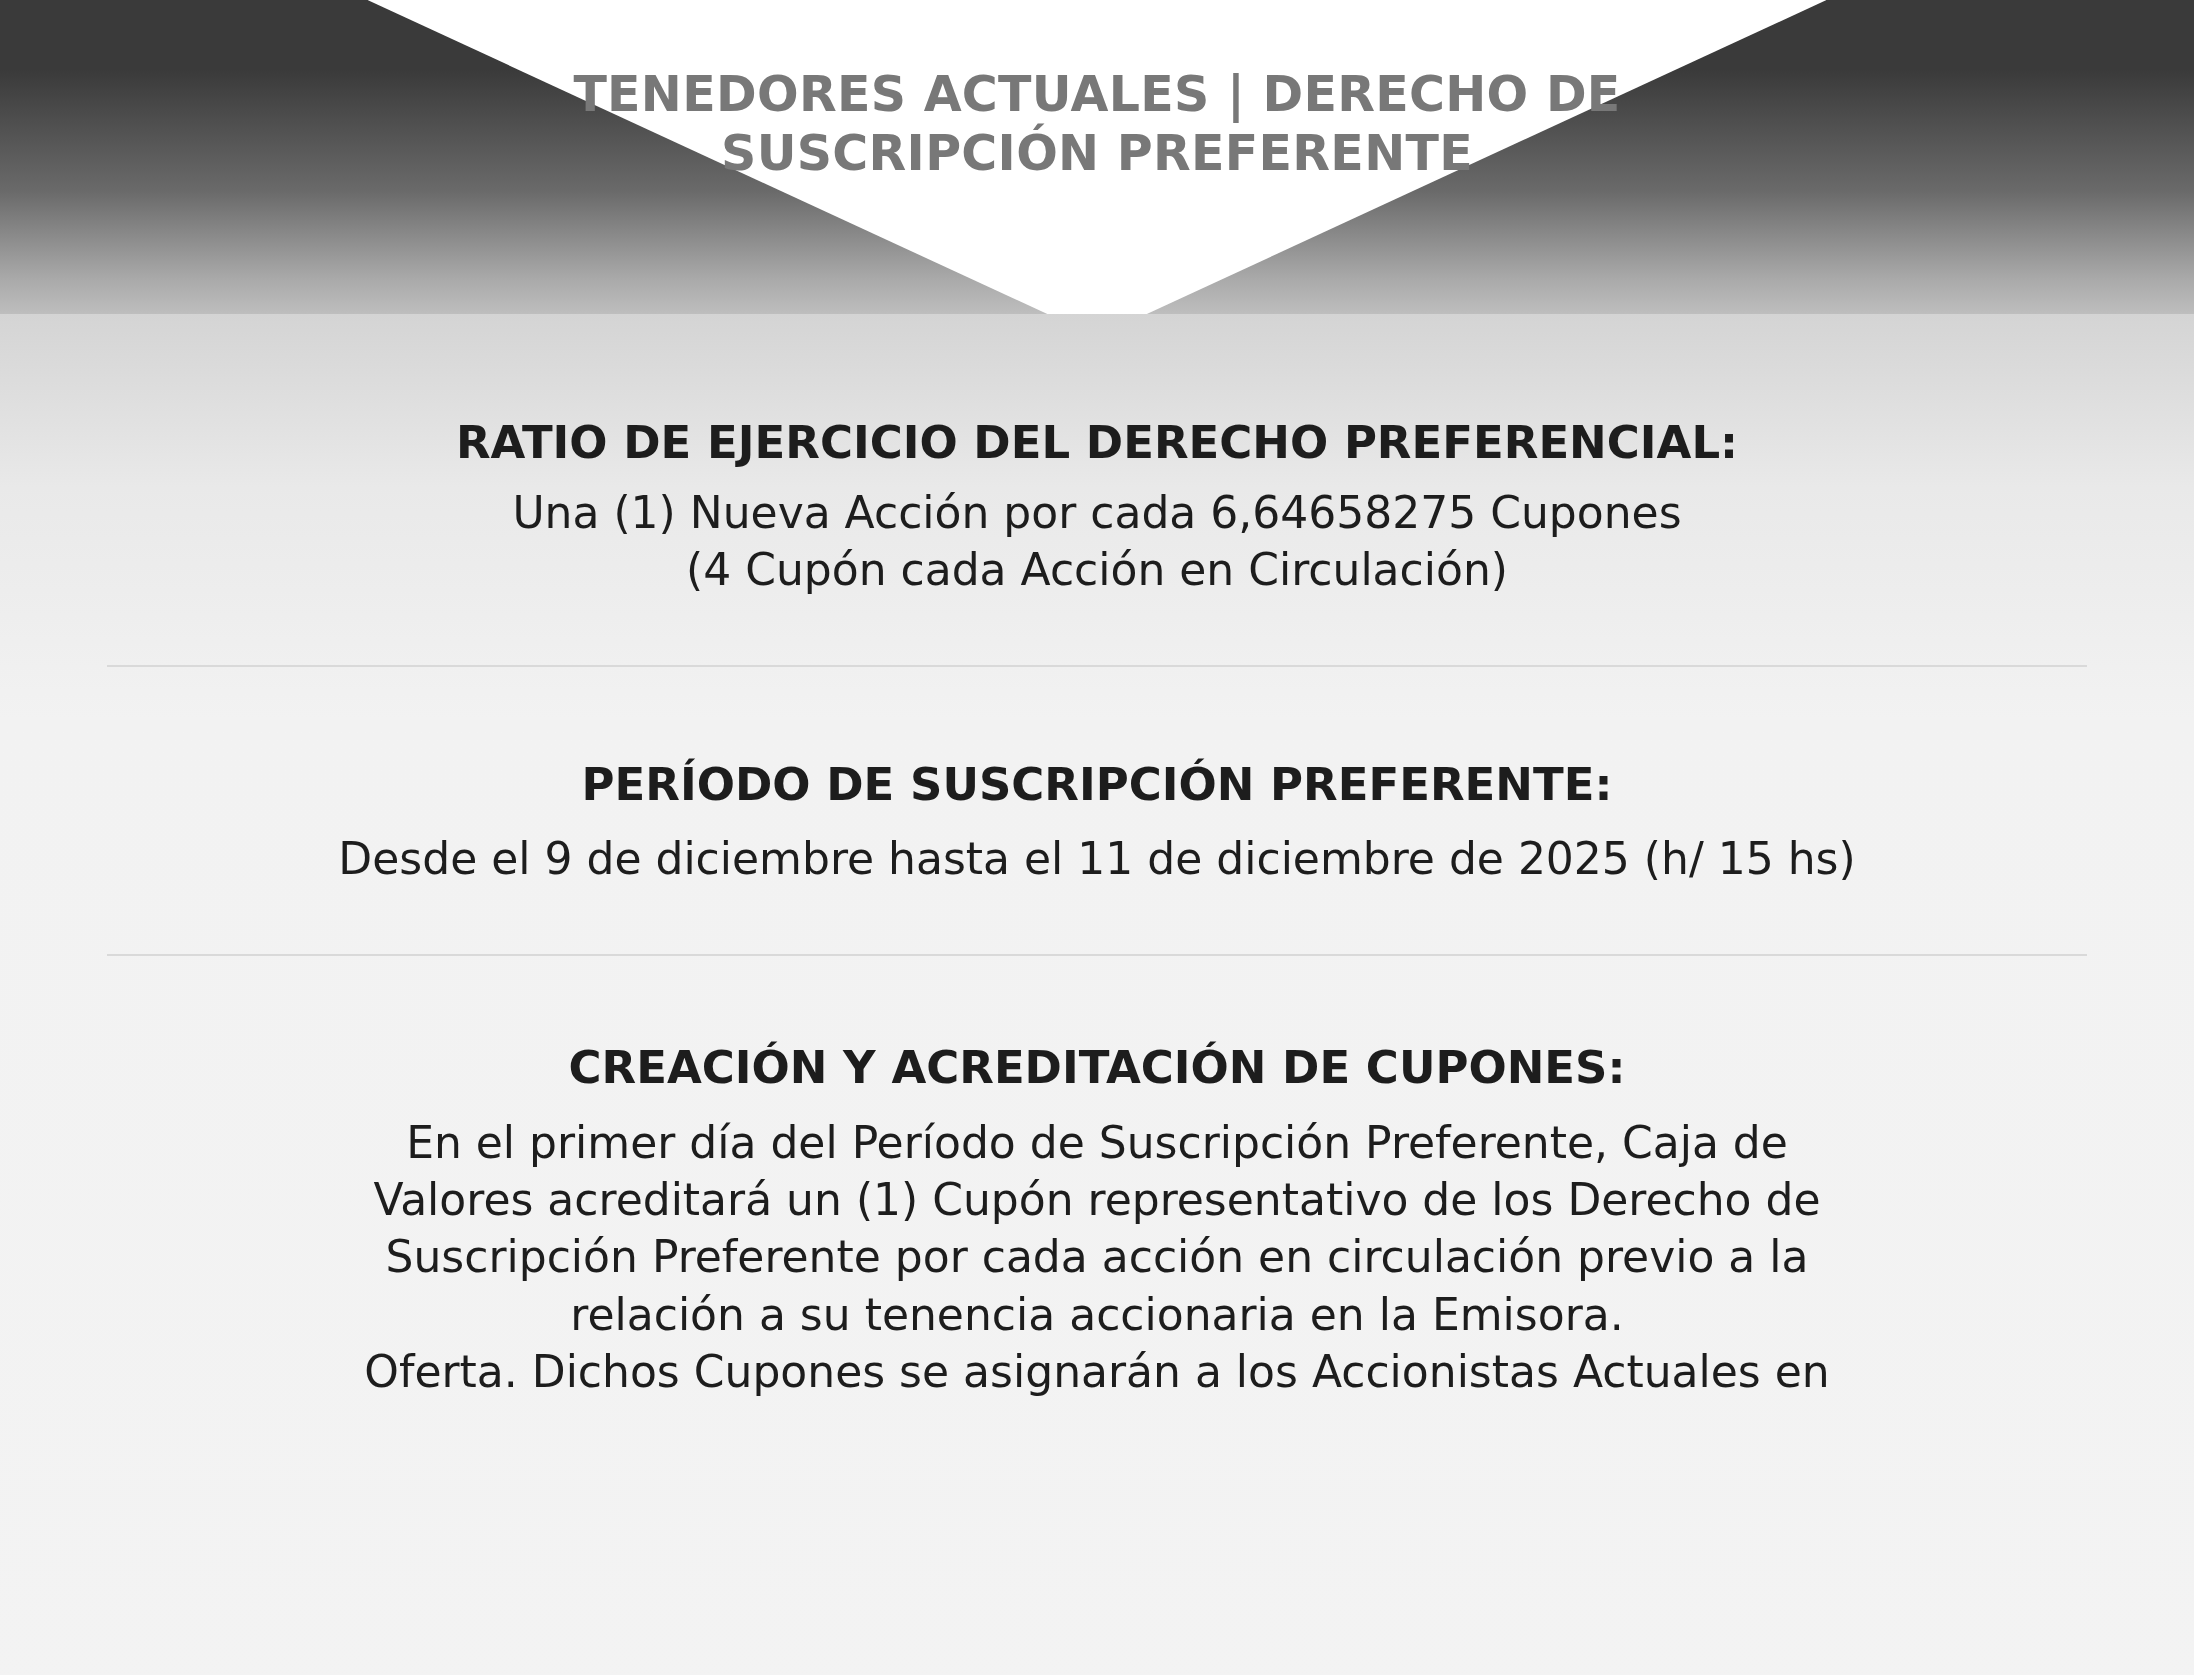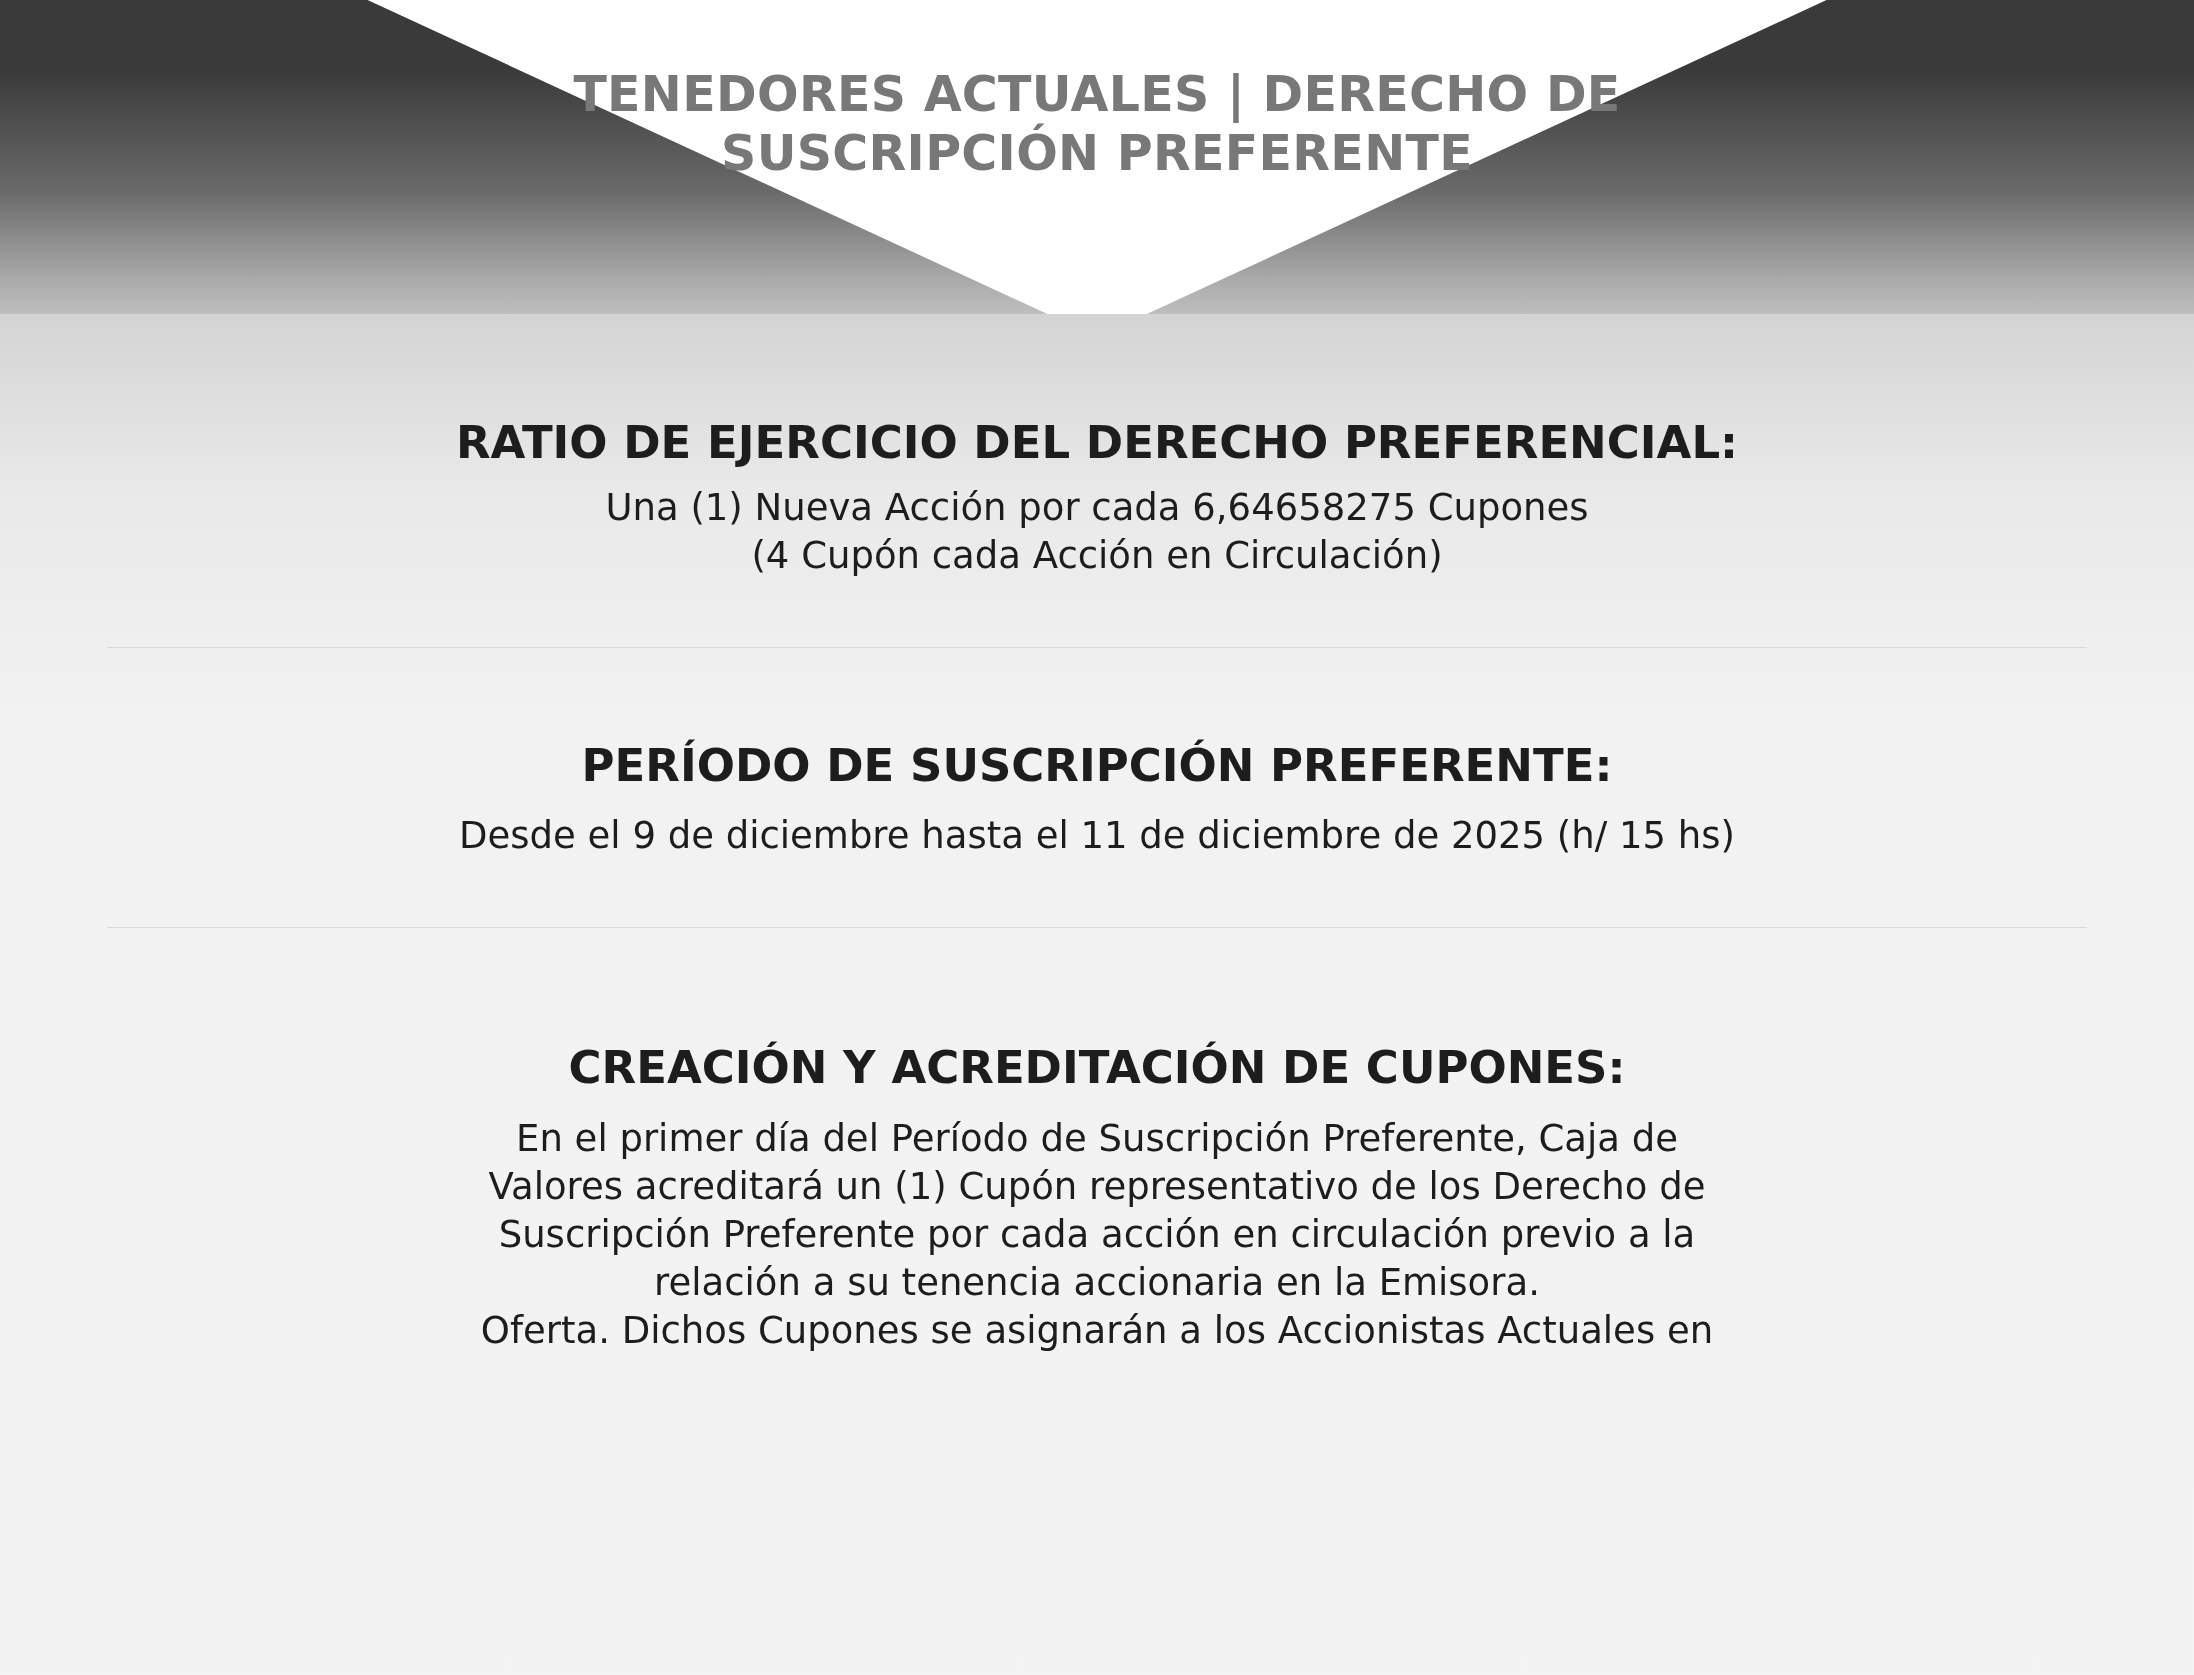--- a/index.html
+++ b/index.html
@@ -66,40 +66,40 @@
   }
   .section-heading {
     font-weight: bold;
     color: #1d1d1d;
     font-size: 45px;
     line-height: 1.25;
     margin: 0;
   }
   .section-body {
     color: #1d1d1d;
-    font-size: 37px;
+    font-size: 44px;
     line-height: 1.30;
     margin: 8px;
     font-weight: 400;
   }
 
   .sec-ratio { padding-top: 101px; }
   .sec-ratio .section-body { margin-top: 12.3px; }
 
   .divider {
     height: 1.7px;
     background: #d9d9d9;
     margin: 67px 0 0 0;
     width: 100%;
   }
 
   .sec-periodo { padding-top: 90px; }
   .sec-periodo .section-body { margin-top: 17px; }
 
-  .sec-cupones { padding-top: 112px; }
+  .sec-cupones { padding-top: 84px; }
   .sec-cupones .section-body { margin-top: 18px; }
 
   .nowrap-line { display: block; }
 </style>
 </head>
 <body>
 
 <div class="banner">
   <div class="banner-notch"></div>
   <div class="banner-title">

